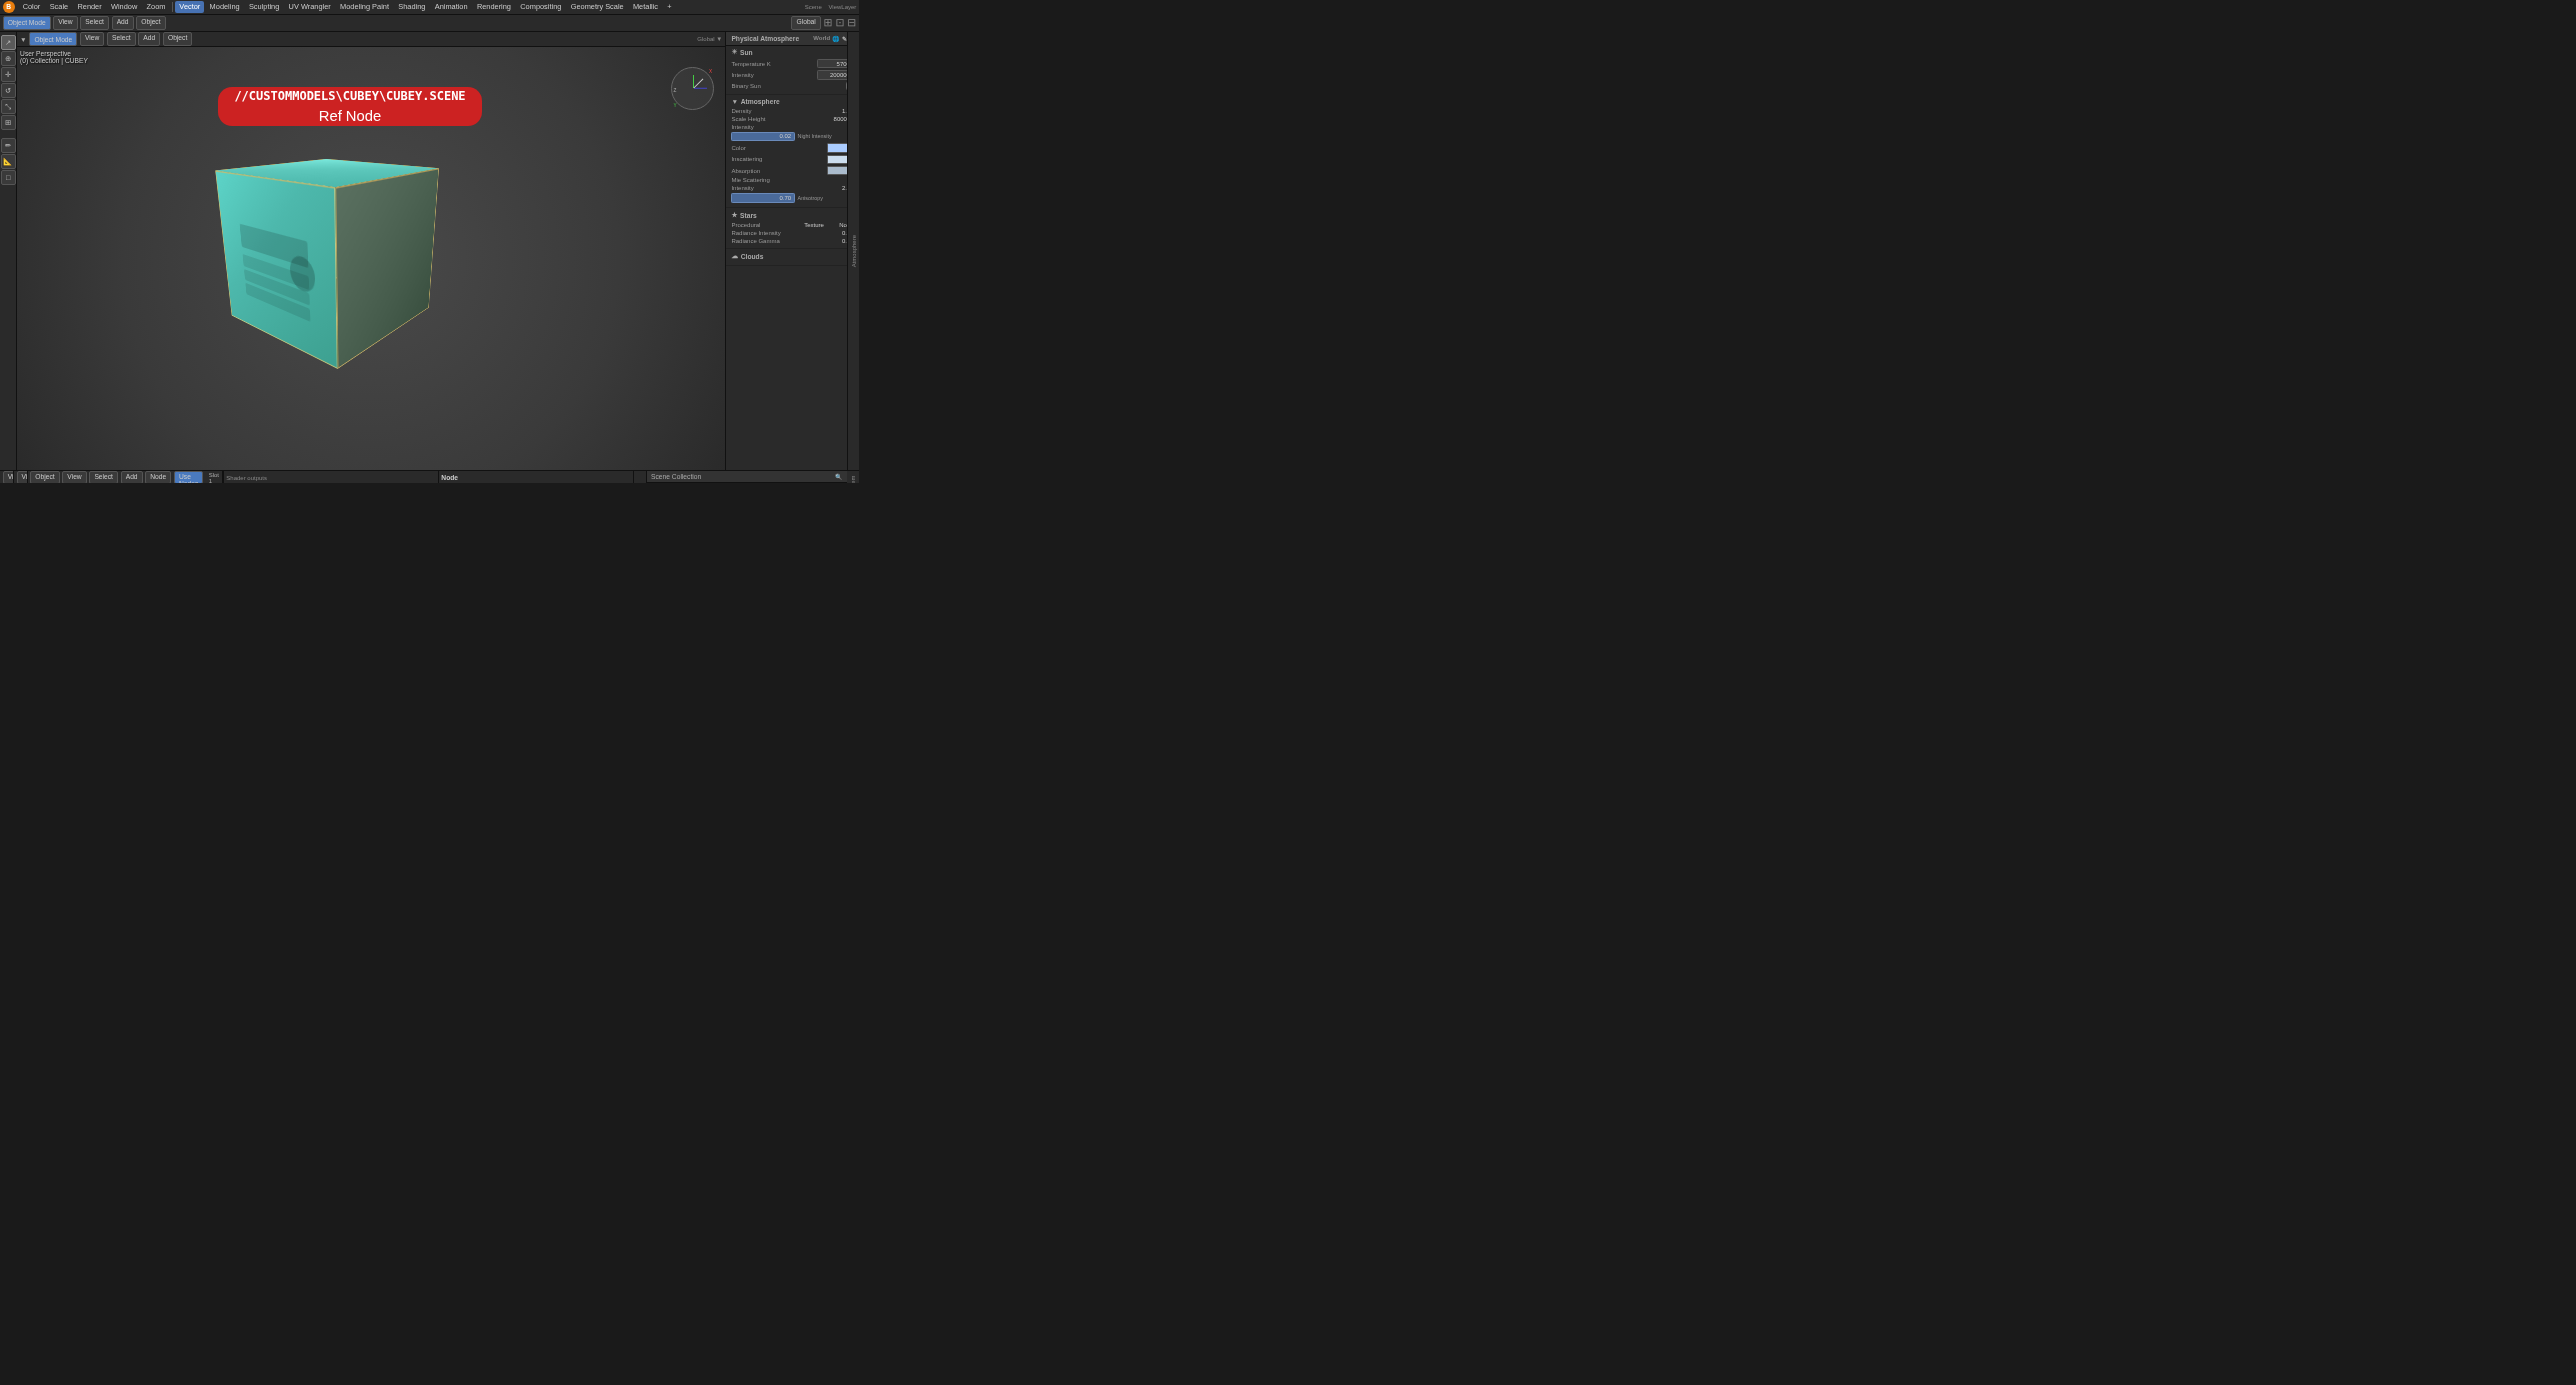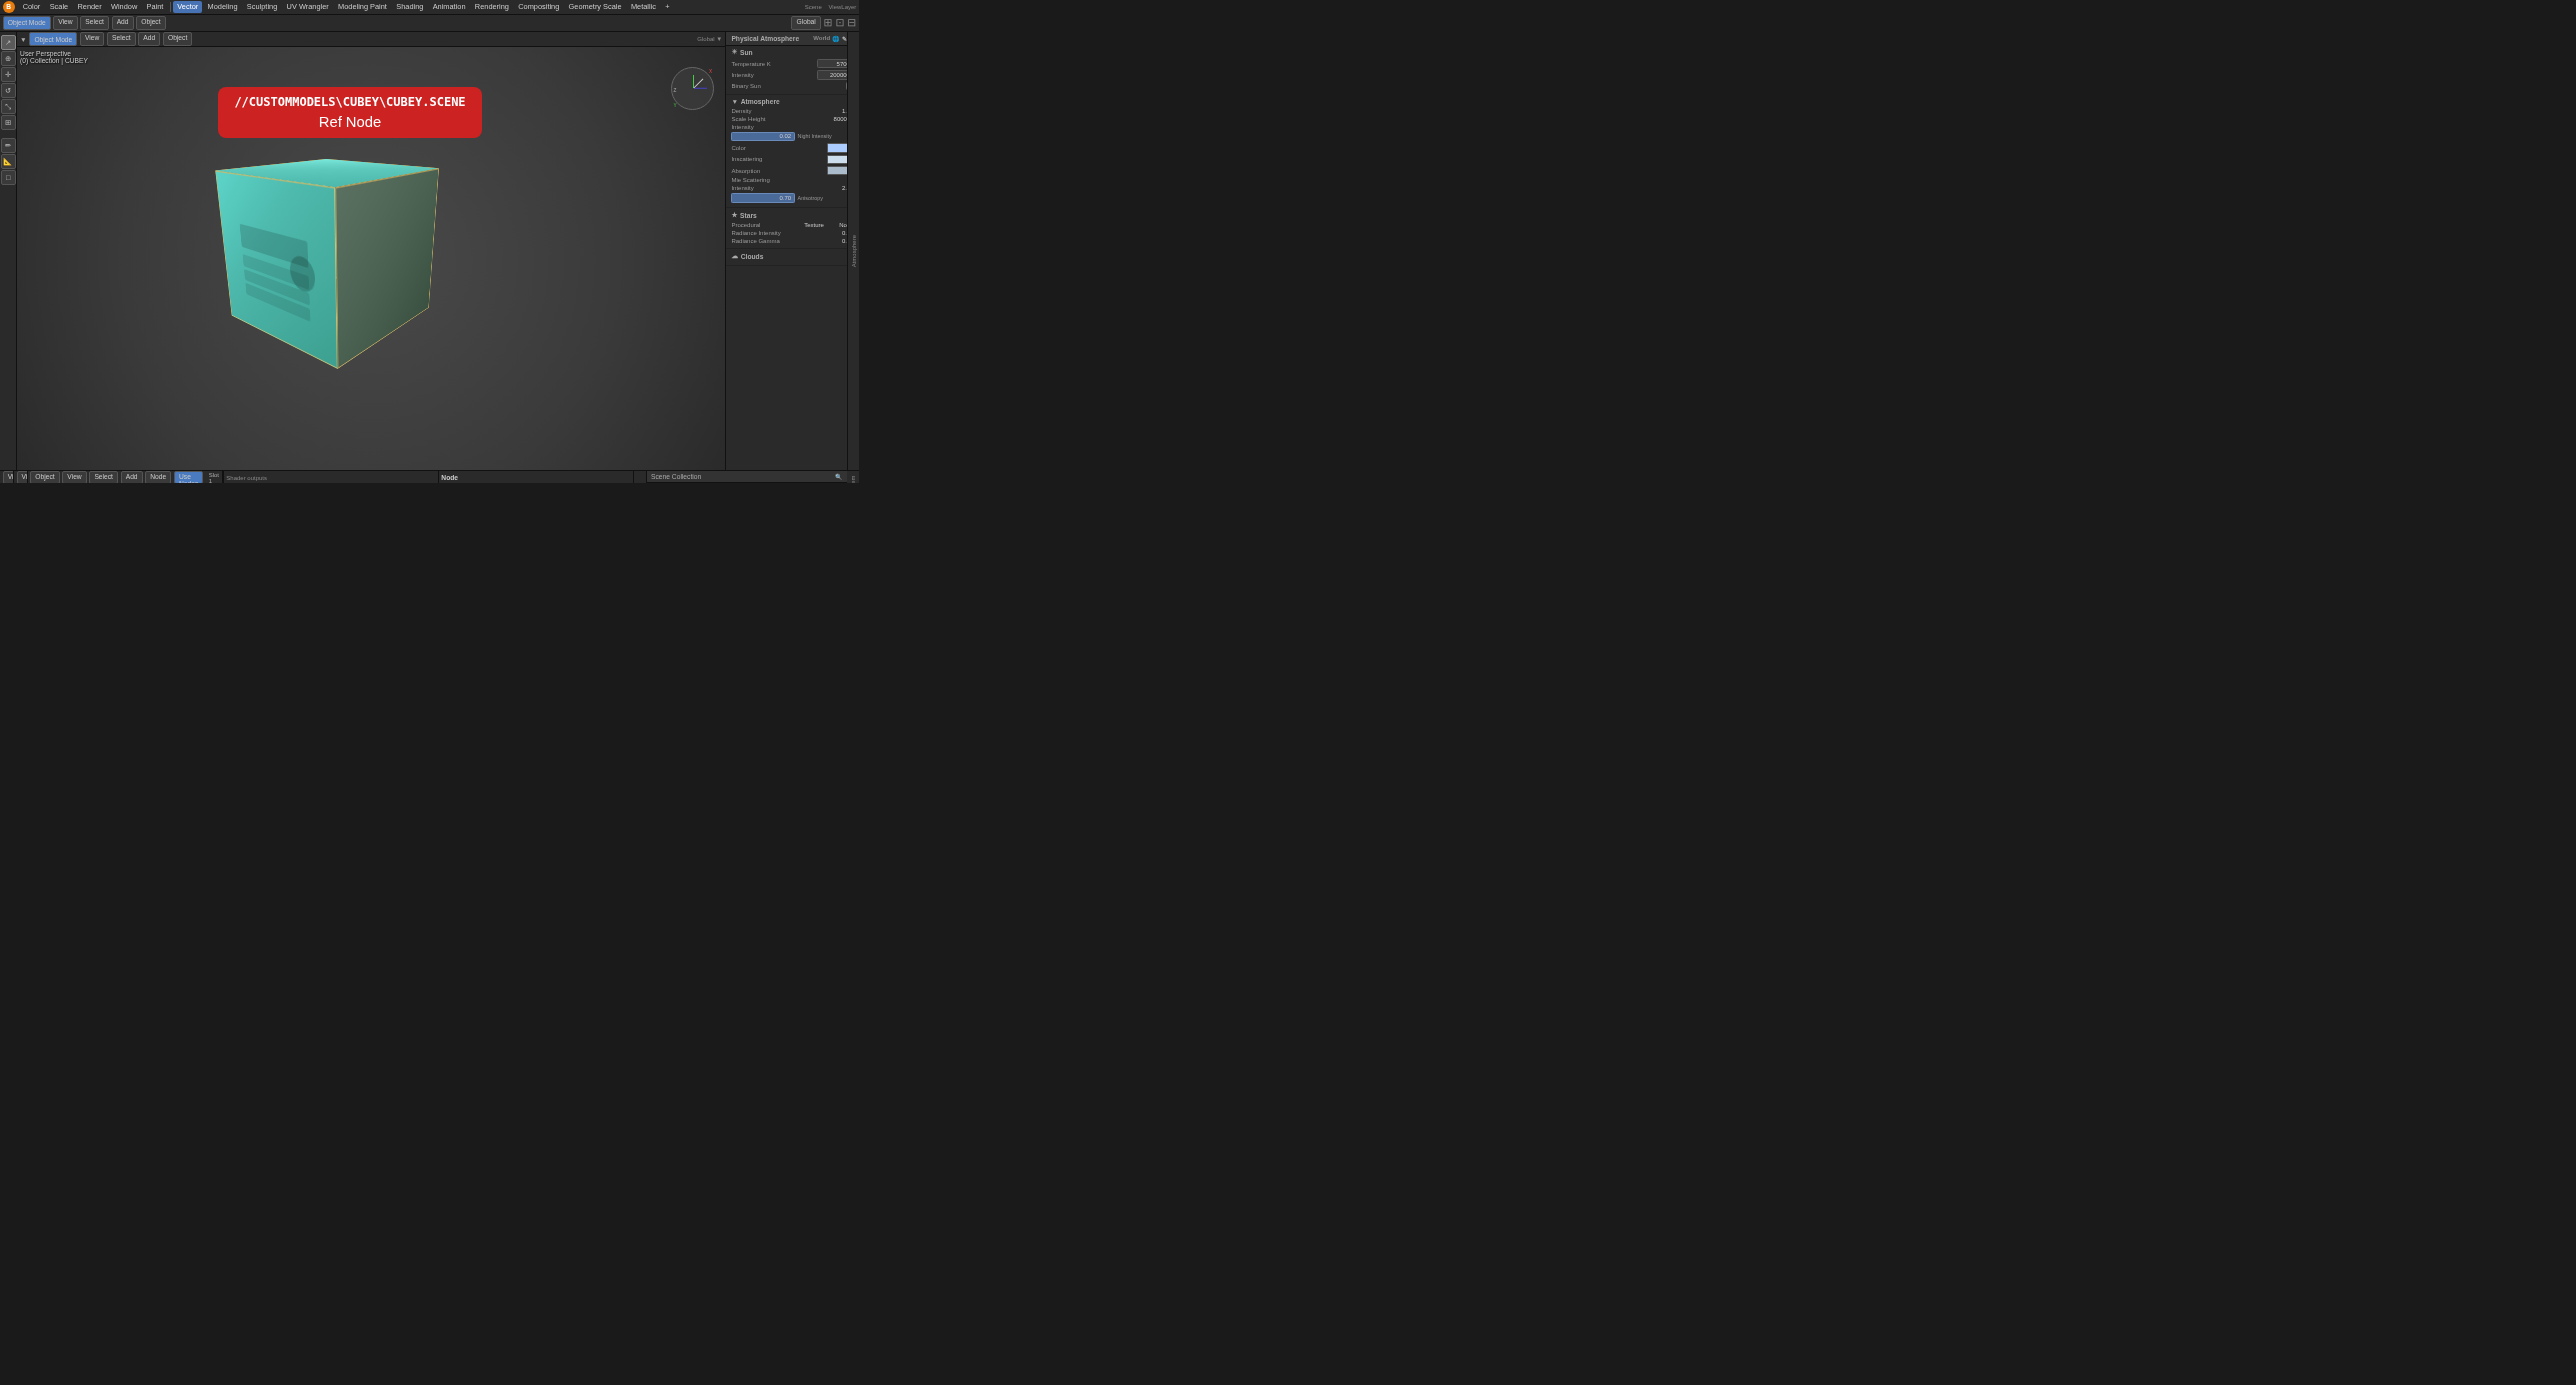--- a/index.html
+++ b/index.html
@@ -179,22 +179,22 @@
       background: linear-gradient(135deg, #2d7060 0%, #1d5040 100%);
       transform: rotateX(-90deg) translateZ(74px);
     }
 
     
     #ref-overlay {
       position: absolute;
       top: 40px;
       left: 201px;
       background: #cc2222;
-      padding: 8px 16px;
-      border-radius: 8px;
+      padding: 2px 16px;
+      border-radius: 14px;
       z-index: 20;
     }
     #ref-overlay .ref-path {
       font-size: 12px;
       font-weight: bold;
       color: white;
       font-family: monospace;
     }
     #ref-overlay .ref-label {
       font-size: 14.8px;
@@ -694,21 +694,21 @@
   </style>
 </head>
 <body>
 
 <div id="top-menu-bar">
   <div class="menu-logo">B</div>
   <span class="menu-item">Color</span>
   <span class="menu-item">Scale</span>
   <span class="menu-item">Render</span>
   <span class="menu-item">Window</span>
-  <span class="menu-item">Paint</span>
+  <span class="menu-item">Zoom</span>
   <div class="toolbar-separator"></div>
   <span class="menu-item active">Vector</span>
   <span class="menu-item">Modeling</span>
   <span class="menu-item">Sculpting</span>
   <span class="menu-item">UV Wrangler</span>
   <span class="menu-item">Modeling Paint</span>
   <span class="menu-item">Shading</span>
   <span class="menu-item">Animation</span>
   <span class="menu-item">Rendering</span>
   <span class="menu-item">Compositing</span>

